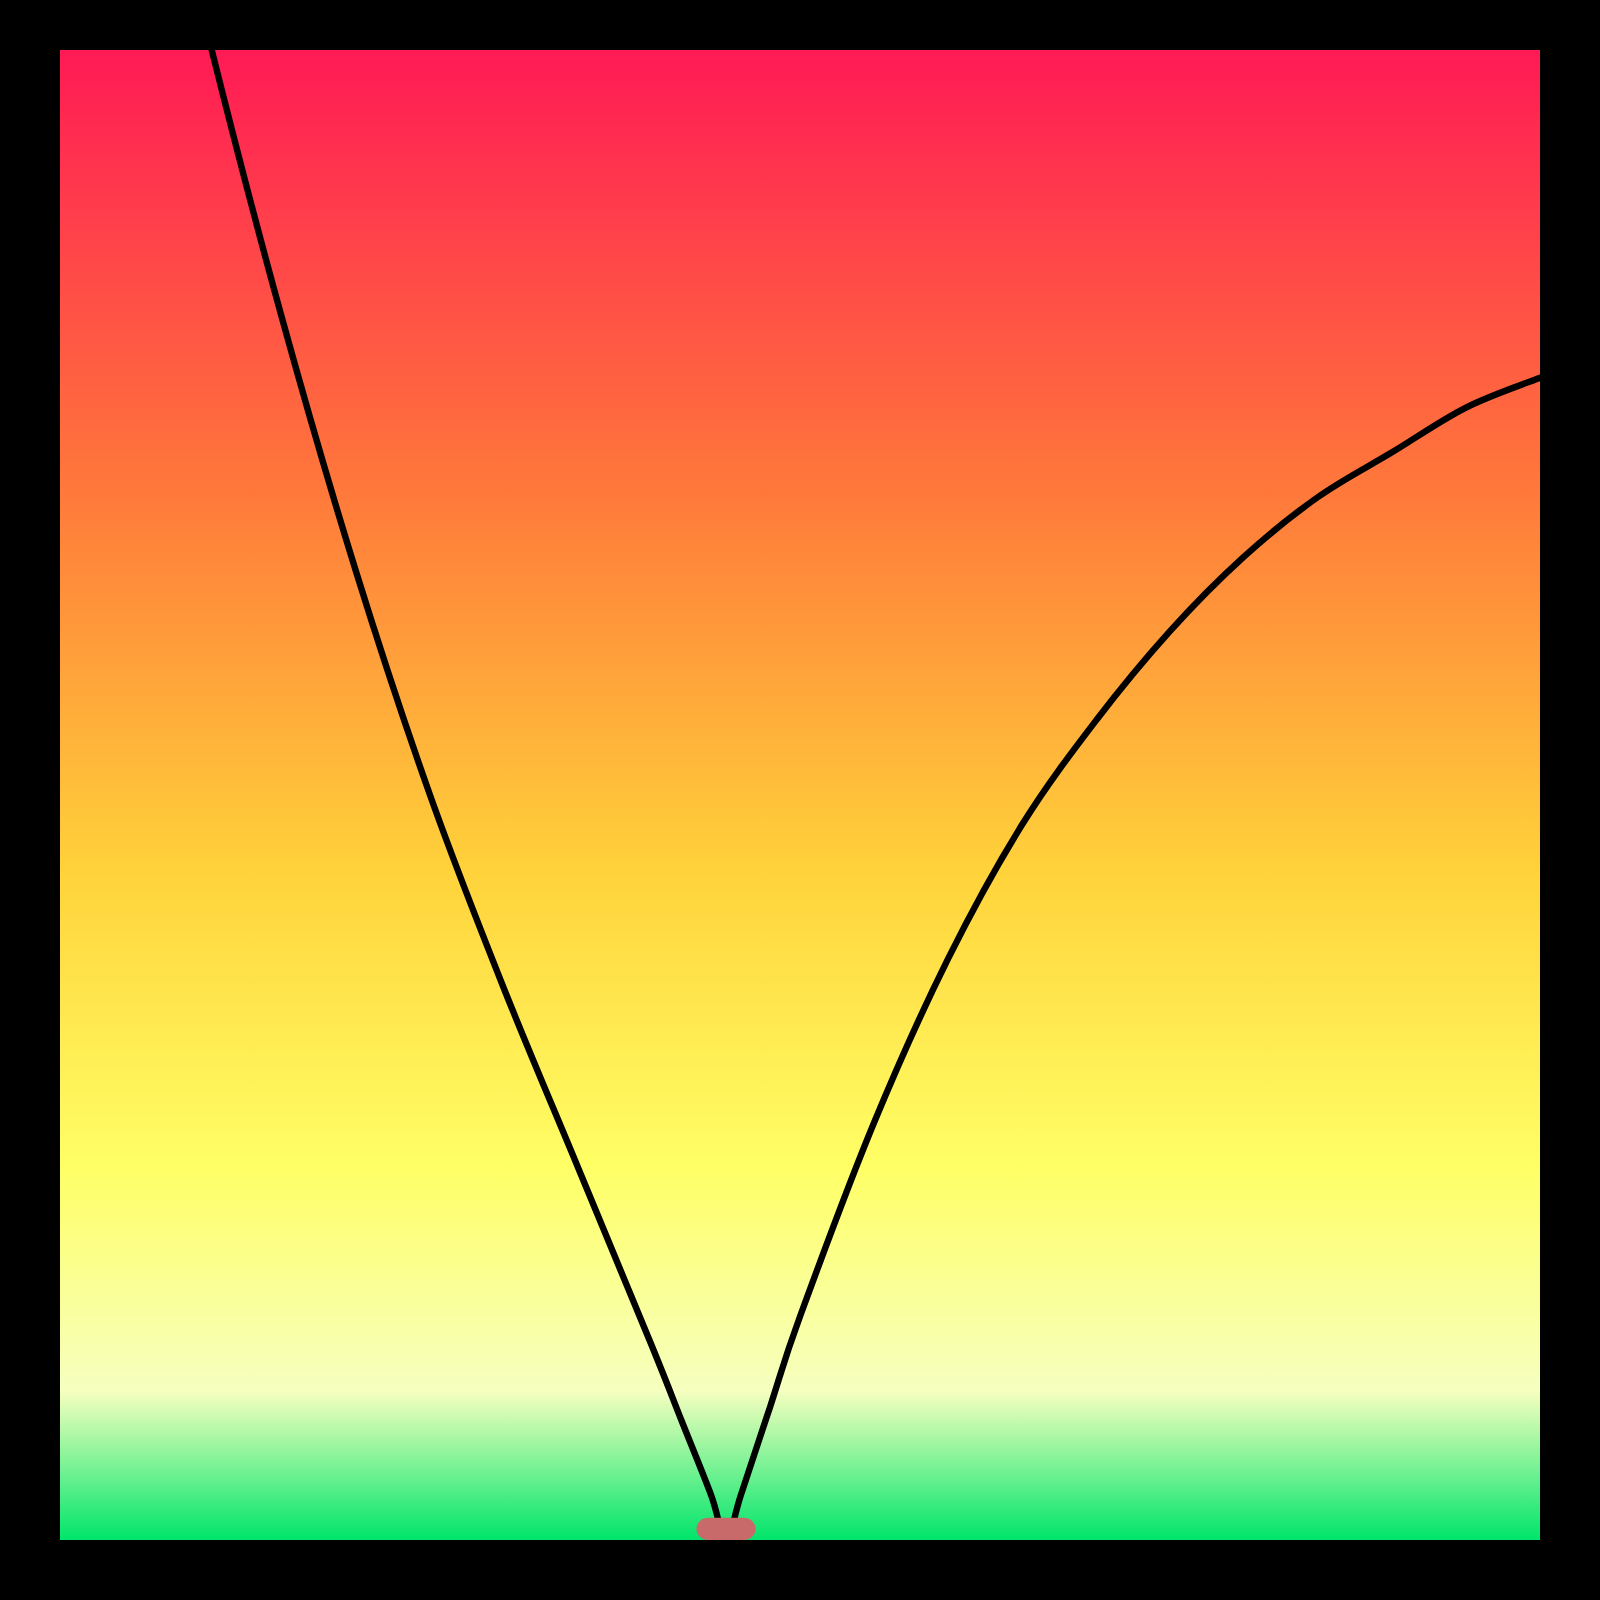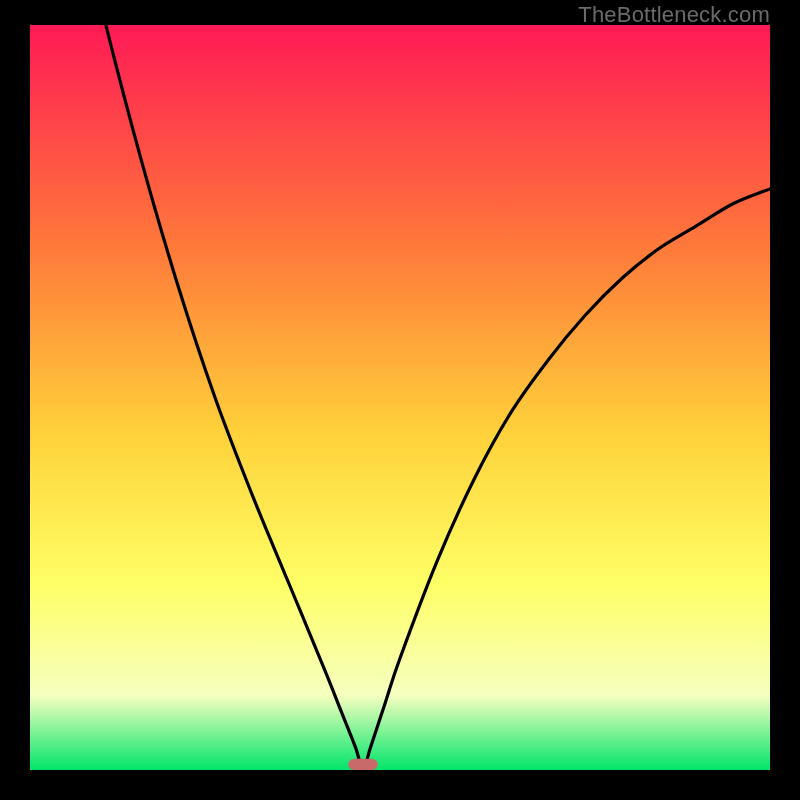--- a/index.html
+++ b/index.html
@@ -34,21 +34,20 @@
     letter-spacing: 0.2px;
     user-select: none;
   }
   svg { display: block; }
 </style>
 </head>
 <body>
 
 <div class="frame">
 
-  <div class="watermark">TheBottleneck.com</div>
 
   <div class="plot">
     <svg id="chart-svg" width="740" height="745" viewBox="0 0 740 745" preserveAspectRatio="none">
       <defs>
         <linearGradient id="bg-grad" x1="0" y1="0" x2="0" y2="1">
             <stop offset="0.0%" stop-color="#ff1a55"></stop>
             <stop offset="30.0%" stop-color="#ff7a3a"></stop>
             <stop offset="55.0%" stop-color="#ffd23a"></stop>
             <stop offset="75.0%" stop-color="#ffff66"></stop>
             <stop offset="90.0%" stop-color="#f6ffbf"></stop>

